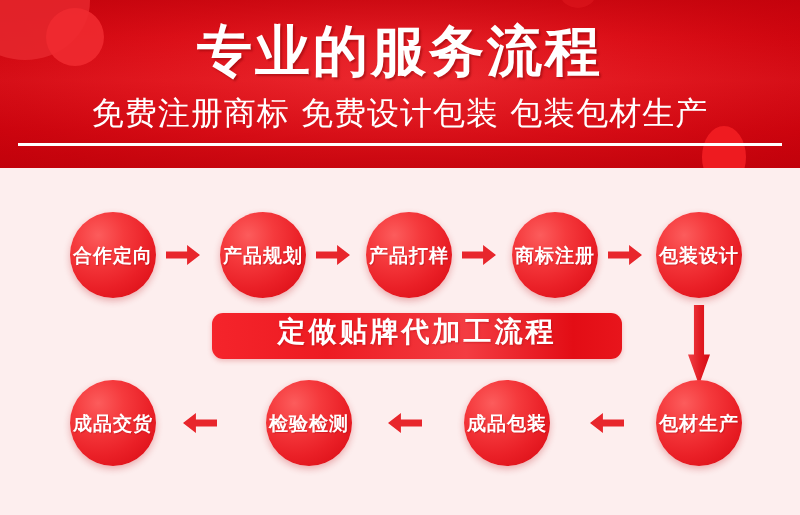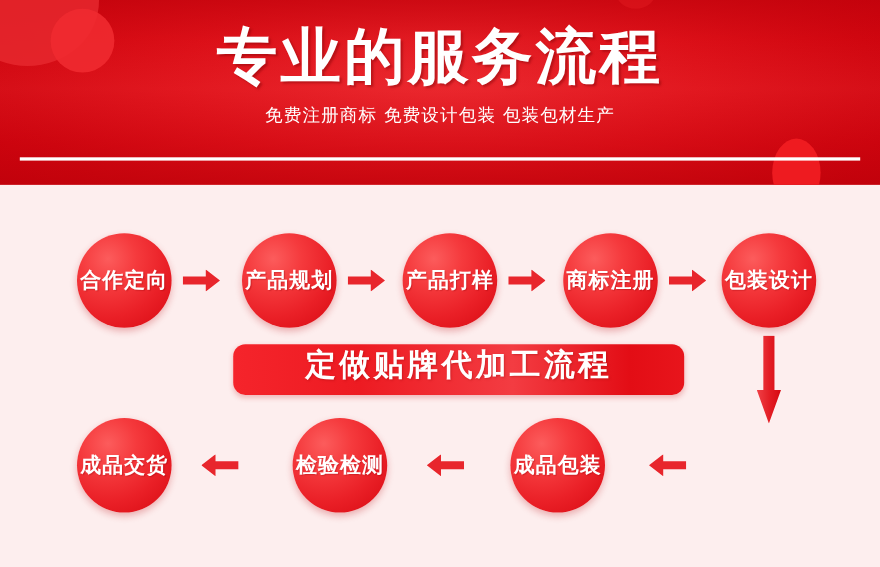--- a/index.html
+++ b/index.html
@@ -37,21 +37,21 @@
     position:absolute; left:0; top:24px; width:800px;
     text-align:center;
     font-size:55px; font-weight:bold; color:#ffffff;
     letter-spacing:3px; line-height:1;
     text-shadow:2px 2px 2px rgba(120,0,5,.40);
     font-family:Liberation Serif, serif;
   }
   .hdr-sub {
     position:absolute; left:0; top:97px; width:800px;
     text-align:center;
-    font-size:16px; color:#ffffff; font-weight:500;
+    font-size:32px; color:#ffffff; font-weight:500;
     letter-spacing:1px; line-height:1;
     font-family:"DejaVu Sans","Liberation Sans",sans-serif;
   }
   .hdr-rule {
     position:absolute; left:18px; top:143px; width:764px; height:3px;
     background:#ffffff;
   }
 
   
   .flow { position:absolute; left:0; top:168px; width:800px; height:347px; }
@@ -141,20 +141,24 @@
     <span>包装</span>
     <span>设计</span>
   </div>
 
   <div class="arr-d" style="left:688px; top:137px;"></div>
 
   <div class="banner" style="top:145px;">
     <span>定做贴牌代加工流程</span>
   </div>
 
+  <div class="node" style="left:656px; top:212px;">
+    <span>包材</span>
+    <span>生产</span>
+  </div>
   <div class="arr-l" style="left:590px; top:245px;"></div>
 
   <div class="node" style="left:464px; top:212px;">
     <span>成品</span>
     <span>包装</span>
   </div>
   <div class="arr-l" style="left:388px; top:245px;"></div>
 
   <div class="node" style="left:266px; top:212px;">
     <span>检验</span>

